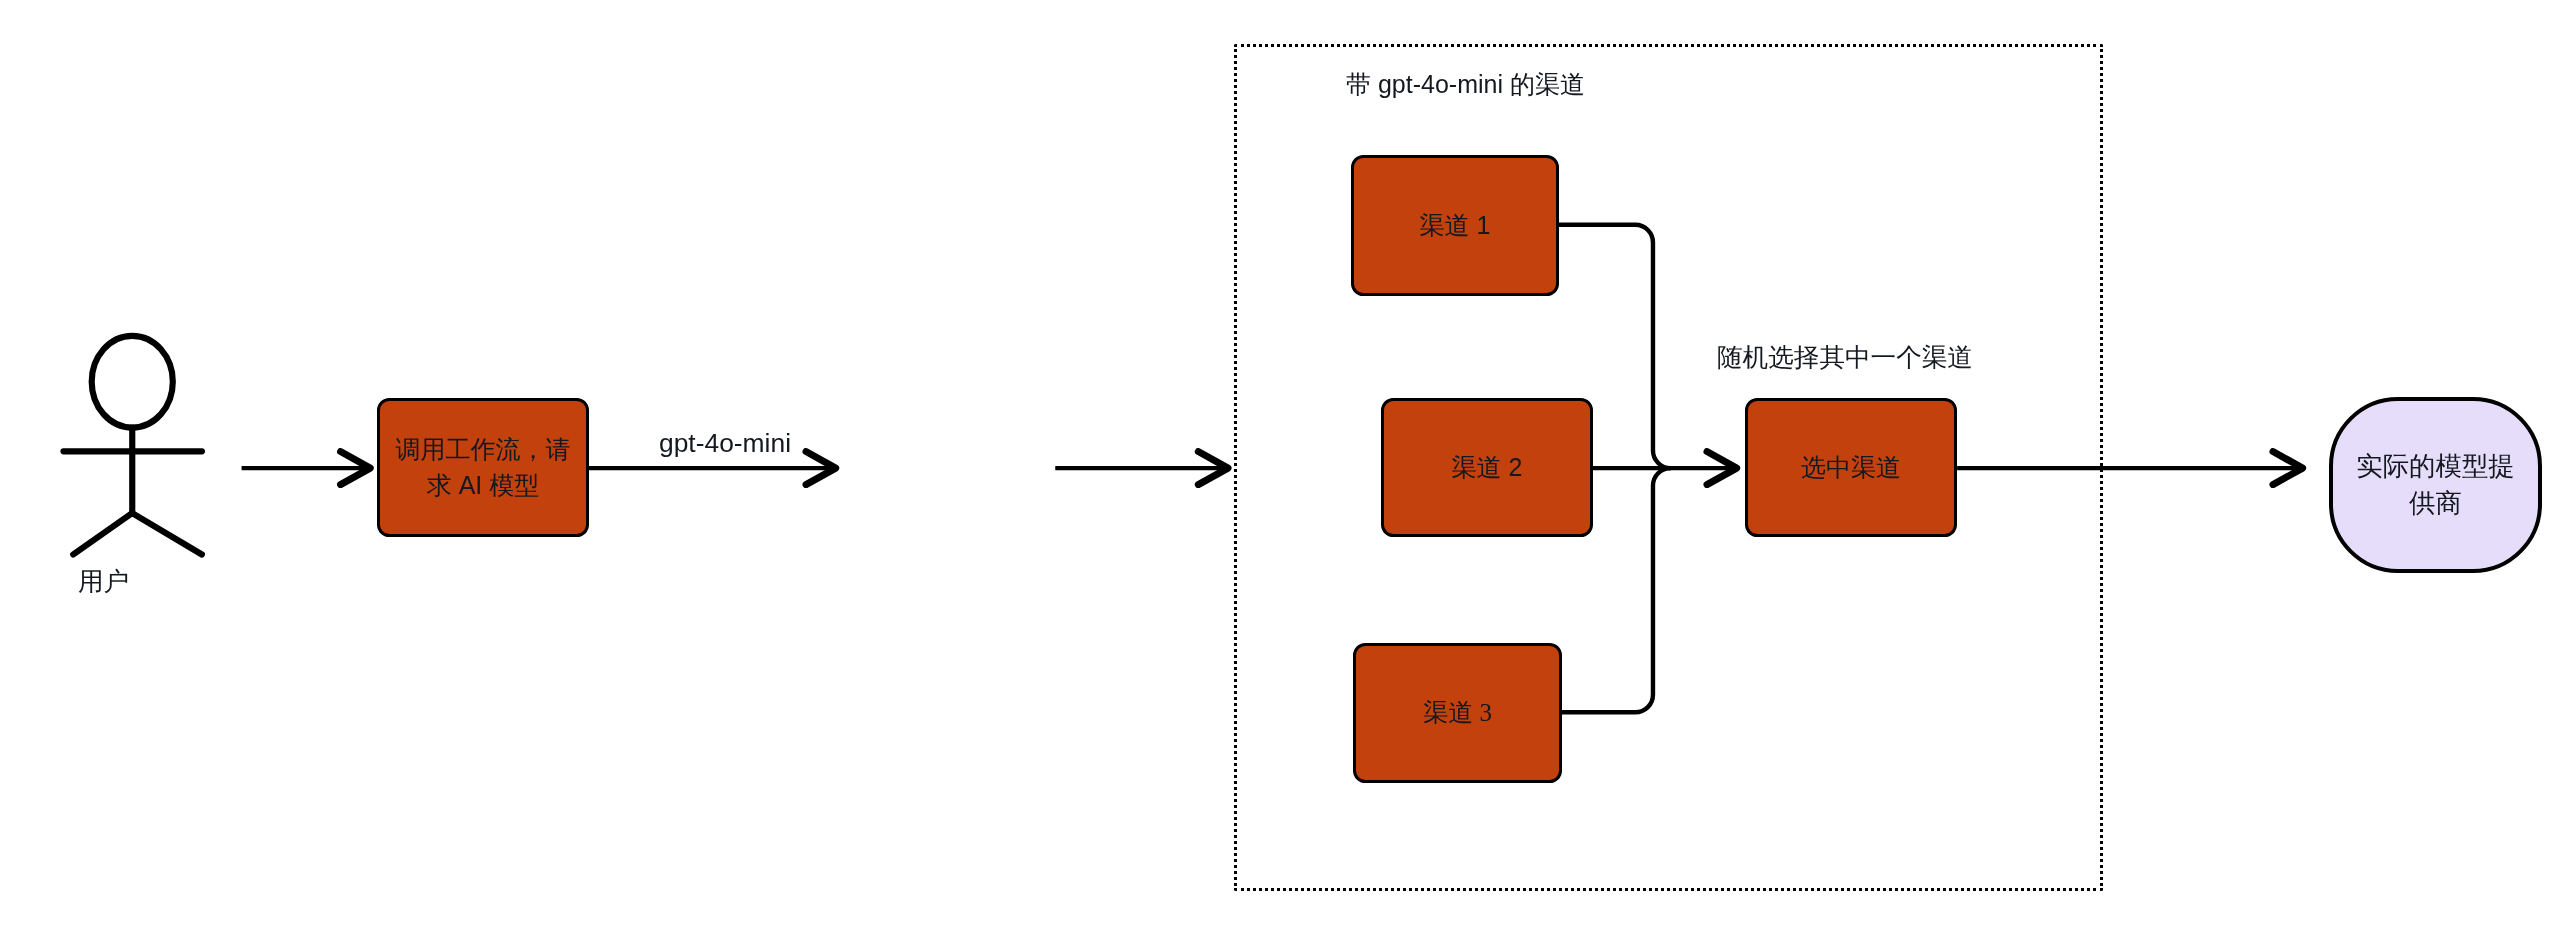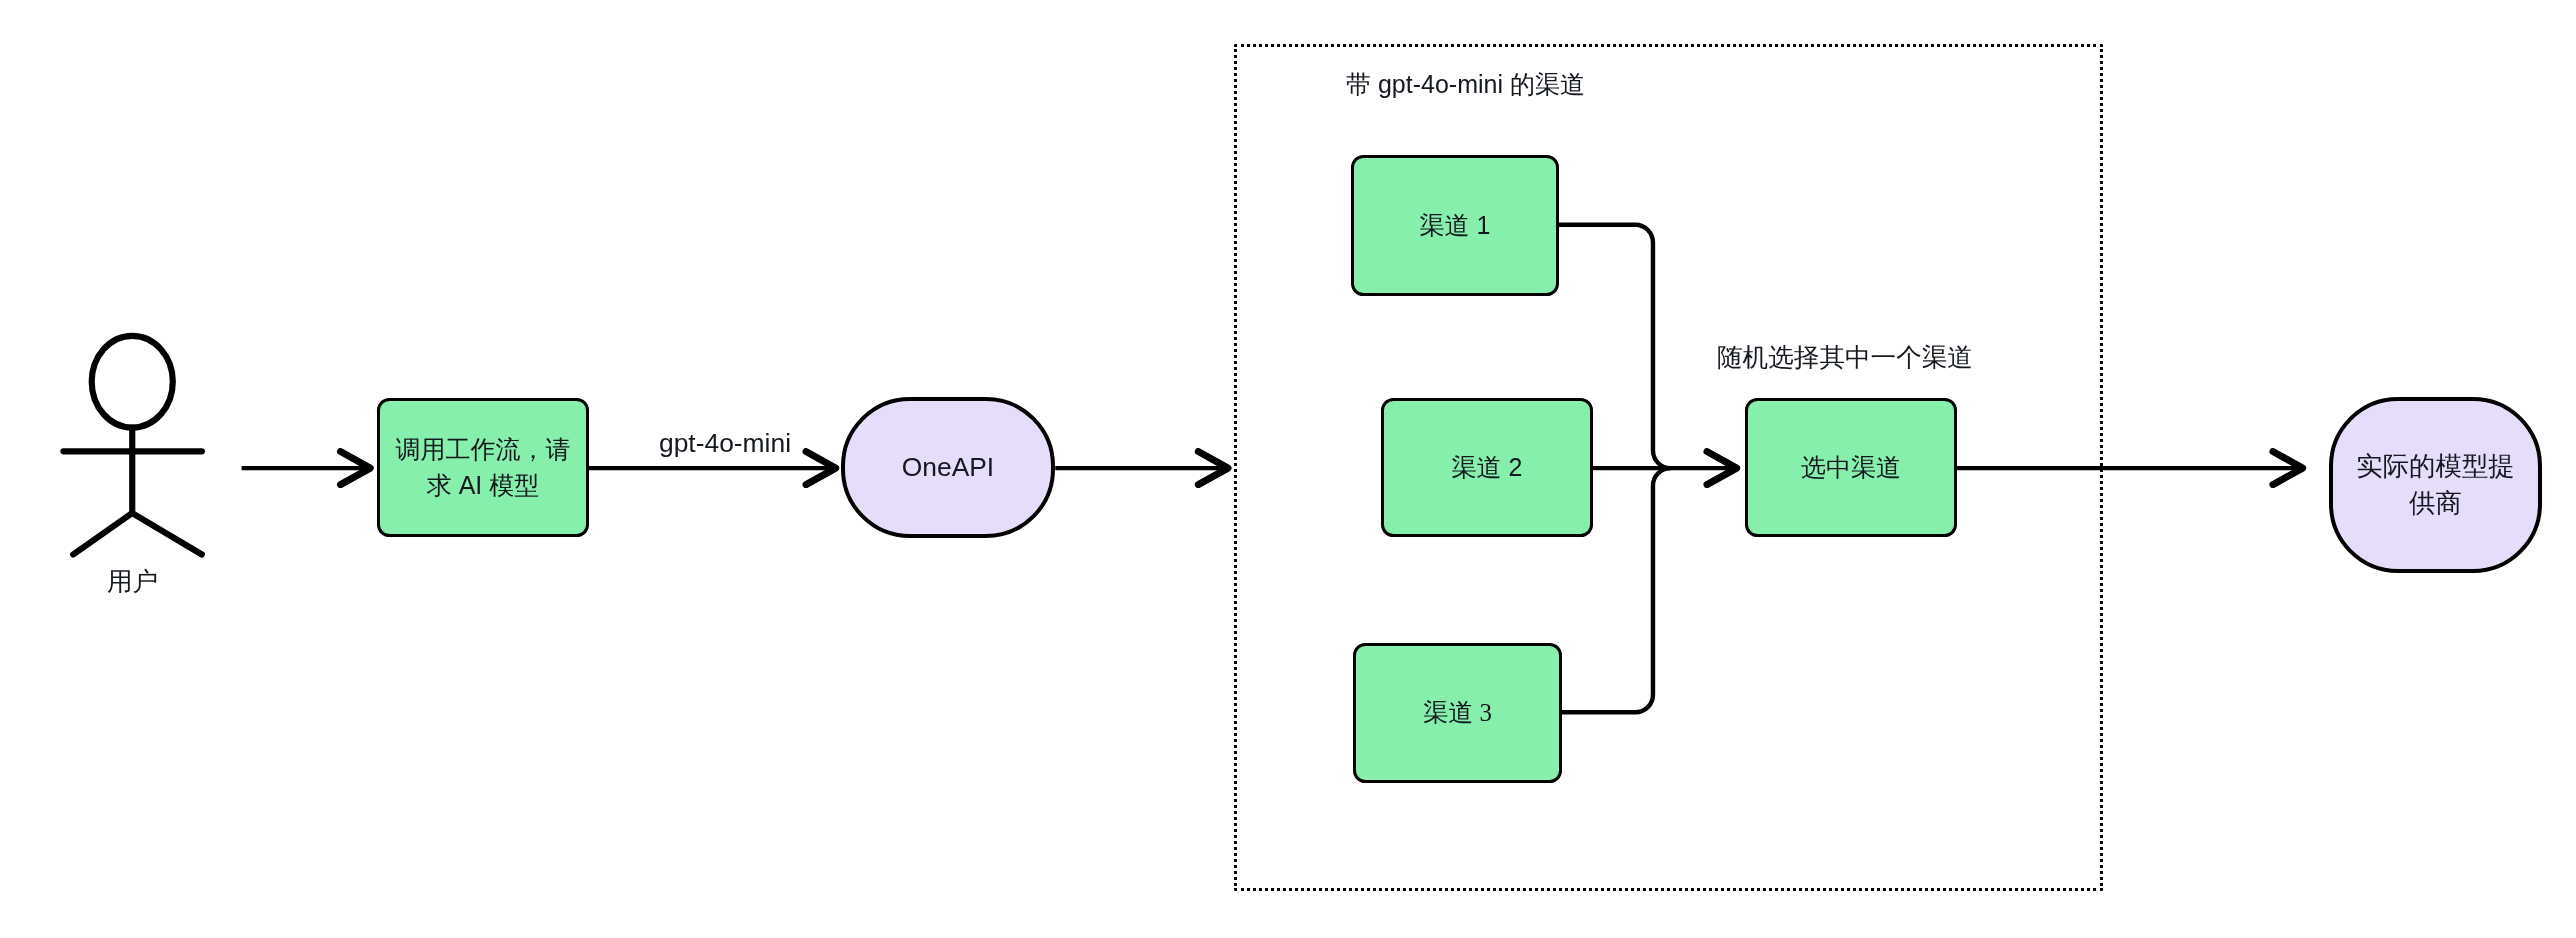--- a/index.html
+++ b/index.html
@@ -28,21 +28,21 @@
     position: absolute;
     box-sizing: border-box;
     display: flex;
     align-items: center;
     justify-content: center;
     text-align: center;
     color: #14181f;
     line-height: 1.42;
   }
   .box {
-    background: #86efac;
+    background: #c2410c;
     border: 3.5px solid #000000;
     border-radius: 12.3px;
     font-size: 25px;
   }
   .pill {
     background: #e6ddfb;
     border: 4.4px solid #000000;
     border-radius: 69px;
     font-size: 26.4px;
   }
@@ -63,21 +63,21 @@
     position: absolute;
     font-size: 25px;
     color: #14181f;
     white-space: nowrap;
   }
   .actor-label {
     position: absolute;
     font-size: 25.6px;
     color: #14181f;
     white-space: nowrap;
-    text-align: center;
+    text-align: left;
   }
   .node-text {
     display: block;
     white-space: pre-line;
   }
 </style>
 </head>
 <body>
 
 <div id="canvas">
@@ -133,23 +133,20 @@
   <div class="edge-label" style="left:1717px; top:340px; font-size:25.6px;">随机选择其中一个渠道</div>
 
   <div class="group-box" style="left:1234px; top:44px; width:869px; height:847px;"></div>
   <div class="group-title" style="left:1346px; top:68px;">带 gpt-4o-mini 的渠道</div>
 
   <div class="node box" style="left:377px; top:398px; width:212px; height:139px;">
     <span class="node-text">调用工作流，请
 求 AI 模型</span>
   </div>
 
-  <div class="node pill" style="left:841px; top:397px; width:214px; height:141px;">
-    <span class="node-text">OneAPI</span>
-  </div>
 
   <div class="node box" style="left:1351px; top:155px; width:208px; height:141px;">
     <span class="node-text">渠道 1</span>
   </div>
 
   <div class="node box" style="left:1353px; top:398px; width:212px; height:139px;margin-left:28px;">
     <span class="node-text">渠道 2</span>
   </div>
 
   <div class="node box" style="left:1353px; top:643px; width:209px; height:140px;font-family:Liberation Serif, serif;">

